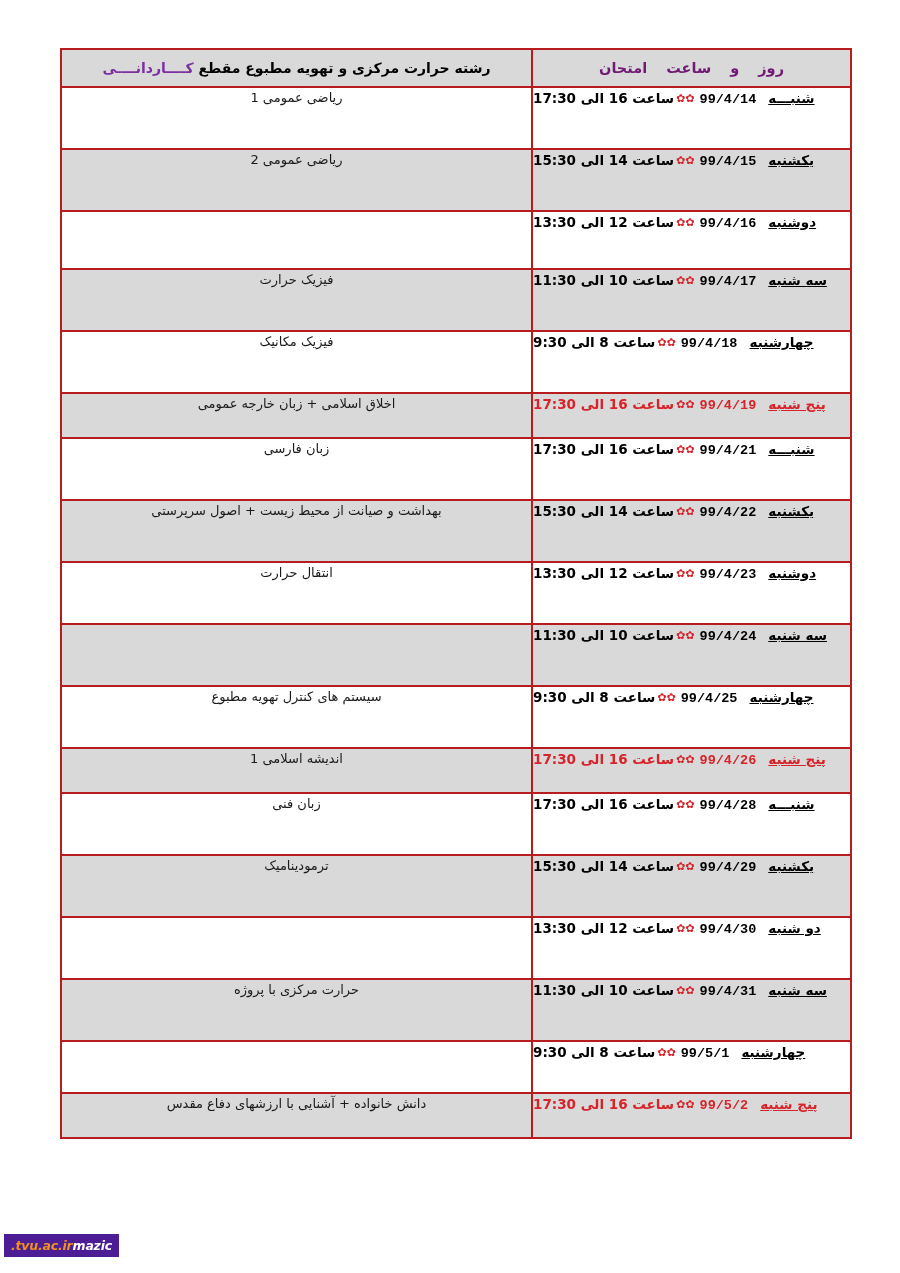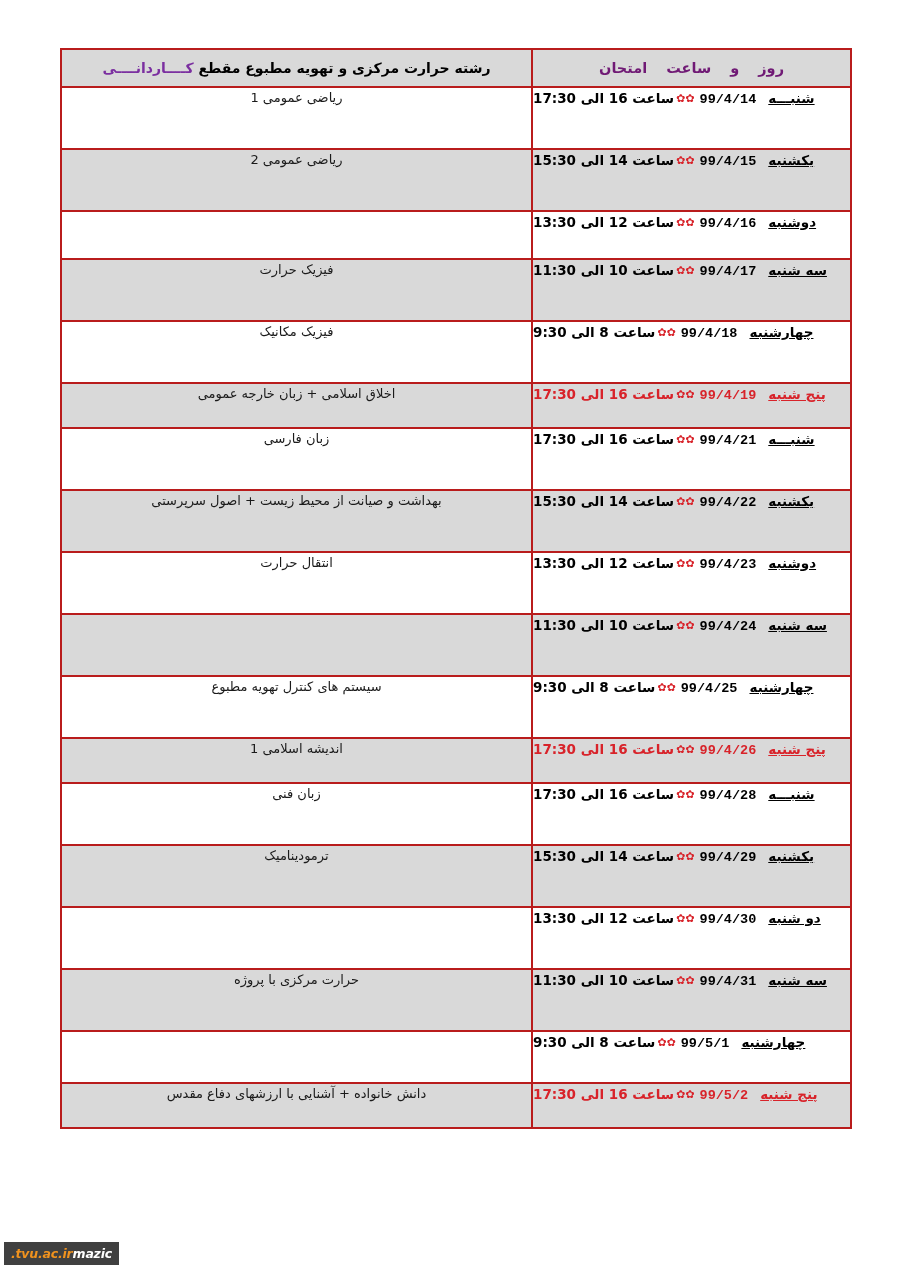--- a/index.html
+++ b/index.html
@@ -120,22 +120,22 @@
     font-size: 13px;
     color: #1a1a1a;
     line-height: 1.6;
     text-align: center;
   }
 
   
   #footer-watermark {
     position: absolute;
     left: 4px;
-    bottom: 8px;
-    background: #404040;
+    bottom: 16px;
+    background: #4c1d95;
     padding: 3px 7px 4px 7px;
     line-height: 1;
   }
   .wm-text {
     font-family: "DejaVu Sans", "Liberation Sans", sans-serif;
     font-size: 12.5px;
     font-weight: bold;
     font-style: italic;
     letter-spacing: -0.2px;
     direction: ltr;
@@ -171,21 +171,21 @@
             <td class="subject-cell">
               <span class="subject-text">ریاضی عمومی 1</span>
             </td>
           </tr>
           <tr class="exam-row shaded" style="height: 62px;">
             <td class="time-cell"><span class="time-text"><span class="day-label">یکشنبه</span><span class="date-label">99/4/15</span><span class="sep-mark">✿✿</span><span class="hour-label">ساعت 14 الی 15:30</span></span></td>
             <td class="subject-cell">
               <span class="subject-text">ریاضی عمومی 2</span>
             </td>
           </tr>
-          <tr class="exam-row" style="height: 48px;">
+          <tr class="exam-row" style="height: 58px;">
             <td class="time-cell"><span class="time-text"><span class="day-label">دوشنبه</span><span class="date-label">99/4/16</span><span class="sep-mark">✿✿</span><span class="hour-label">ساعت 12 الی 13:30</span></span></td>
             <td class="subject-cell">
               <span class="subject-text"></span>
             </td>
           </tr>
           <tr class="exam-row shaded" style="height: 62px;">
             <td class="time-cell"><span class="time-text"><span class="day-label">سه شنبه</span><span class="date-label">99/4/17</span><span class="sep-mark">✿✿</span><span class="hour-label">ساعت 10 الی 11:30</span></span></td>
             <td class="subject-cell">
               <span class="subject-text">فیزیک حرارت</span>
             </td>

